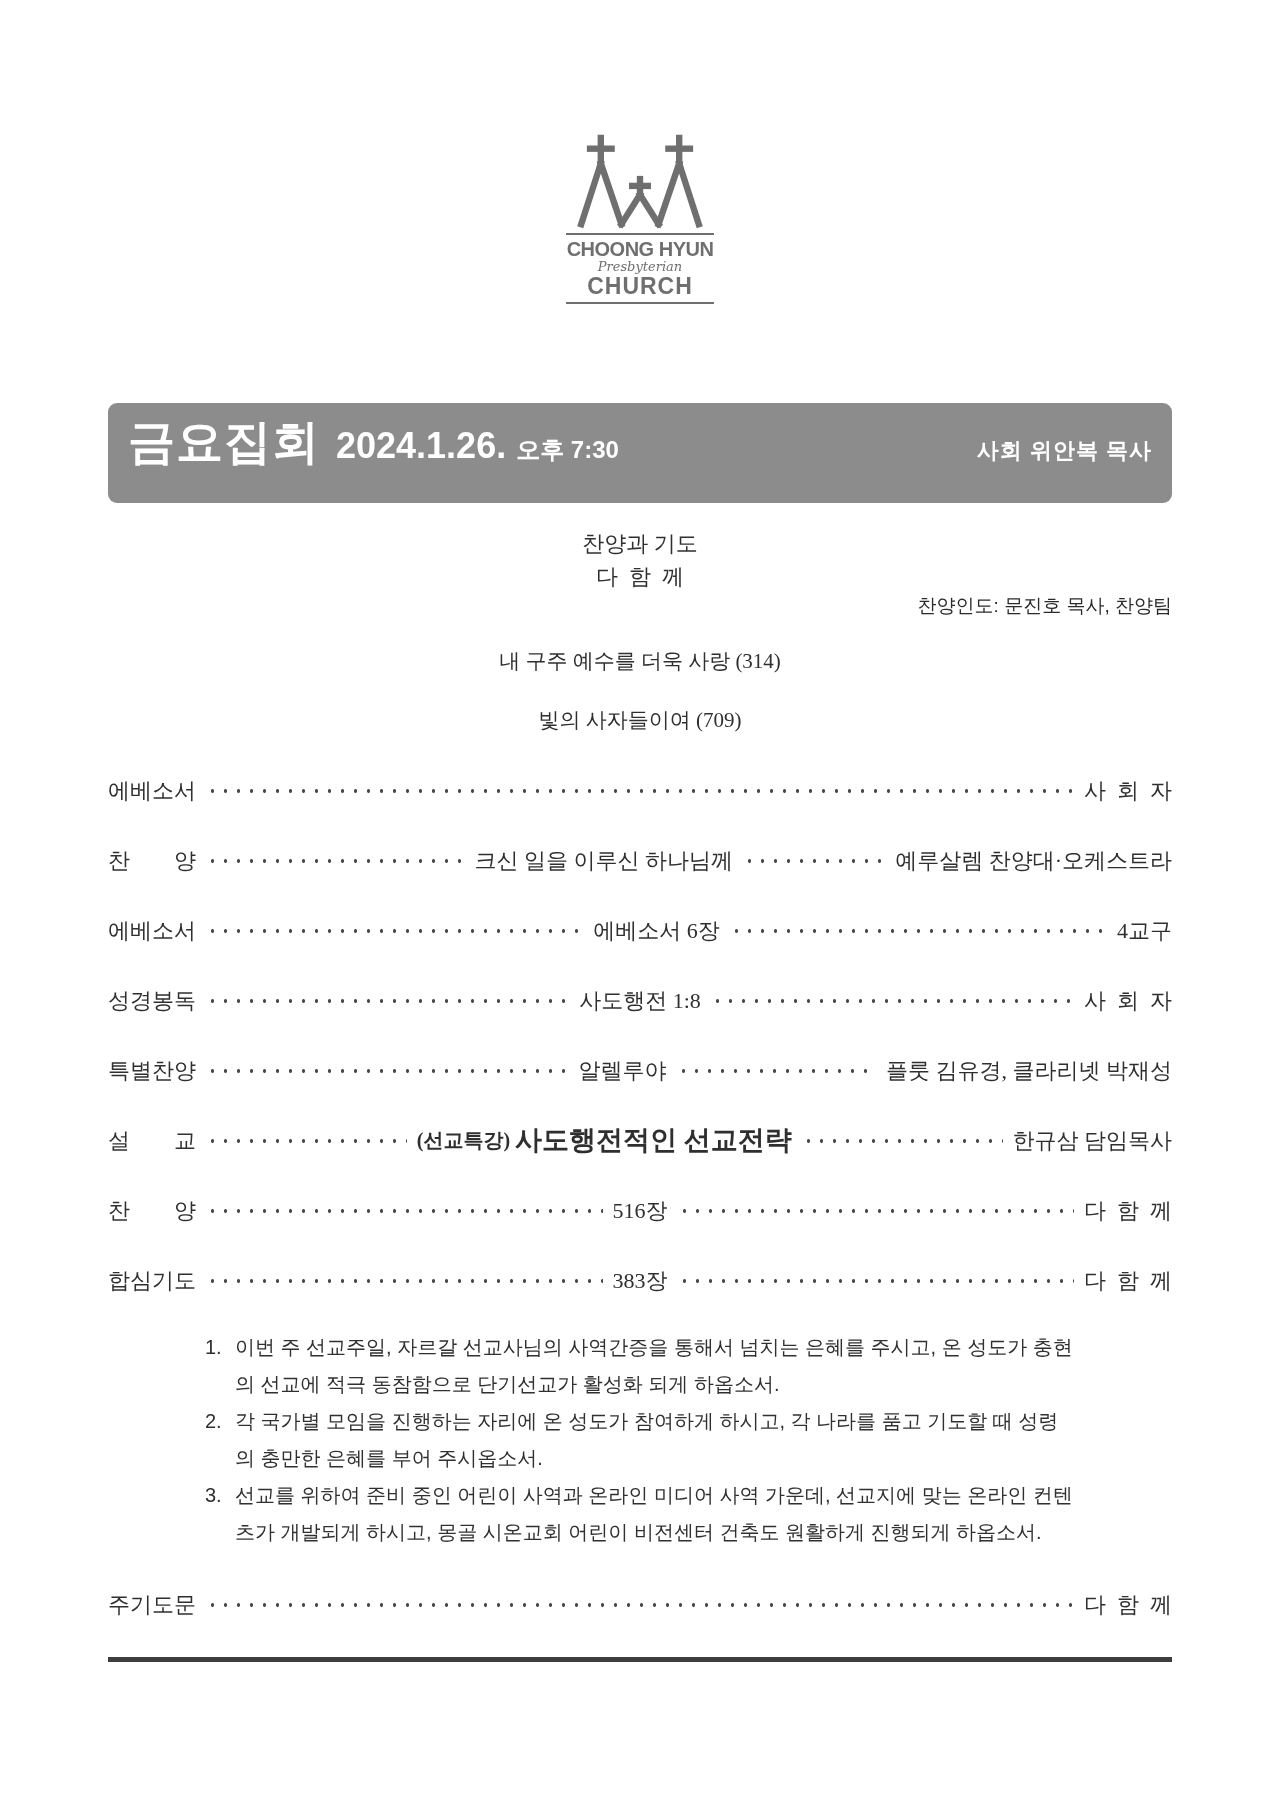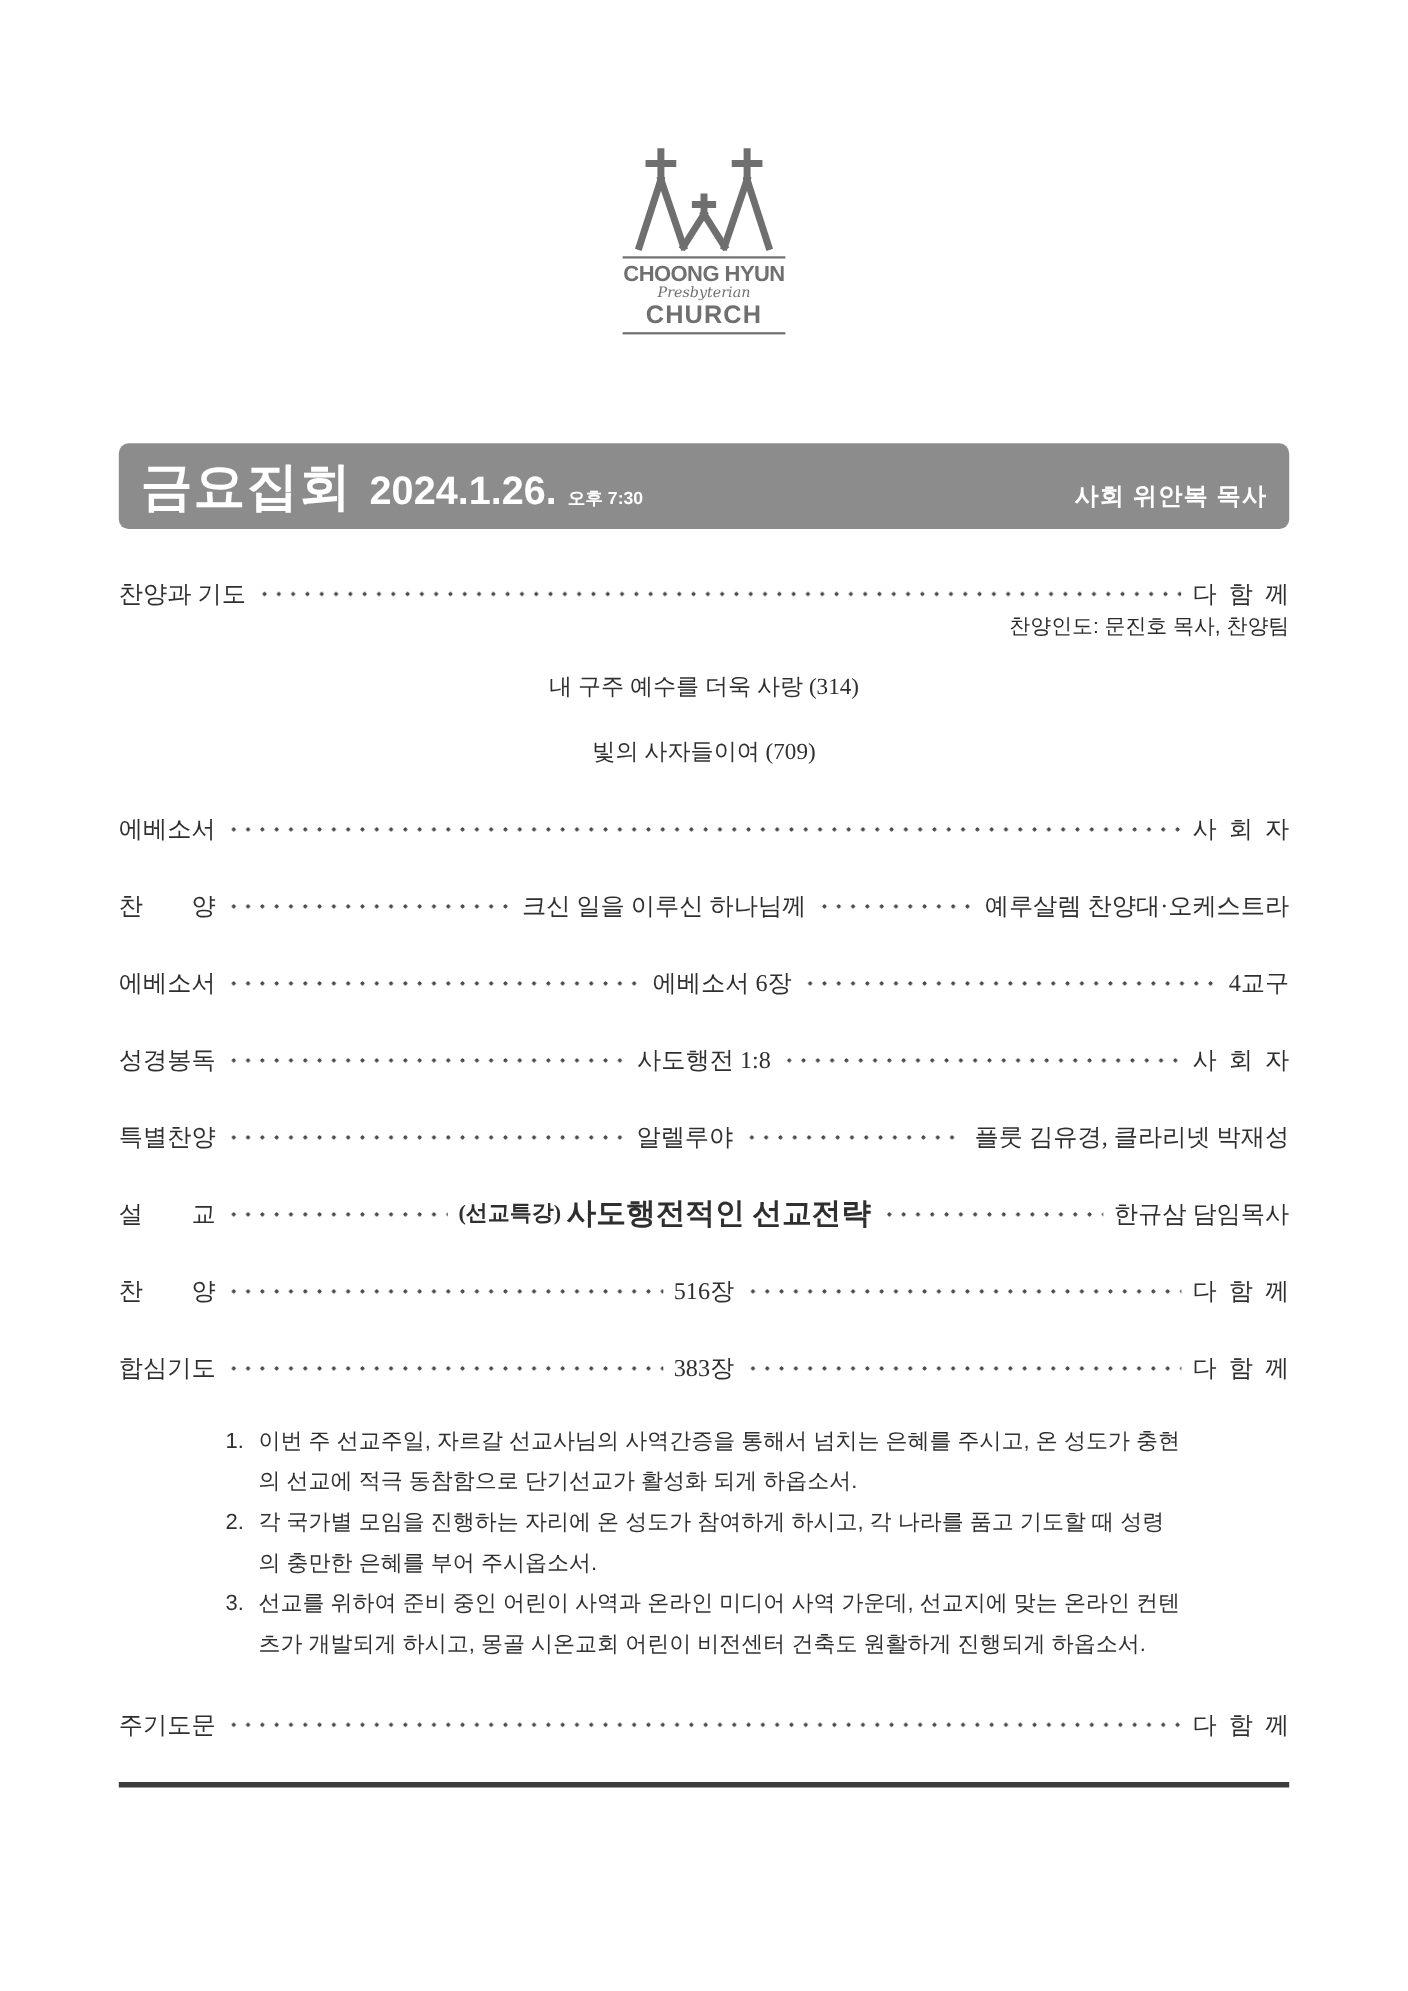--- a/index.html
+++ b/index.html
@@ -14,32 +14,32 @@
   }
   
   .logo{width:148px;margin:134px auto 0;text-align:center;color:var(--logo);}
   .logo svg{display:block;margin:0 auto;}
   .logo .rule{height:0;border-top:2px solid var(--logo);margin:3px 0;}
   .logo .l1{font-family:"Liberation Sans","DejaVu Sans",sans-serif;font-weight:bold;font-size:20px;letter-spacing:-0.5px;line-height:22px;margin-top:2px;}
   .logo .l2{font-family:"DejaVu Serif","Liberation Serif",serif;font-style:italic;font-size:13px;line-height:14px;}
   .logo .l3{font-family:"Liberation Sans","DejaVu Sans",sans-serif;font-weight:bold;font-size:23px;letter-spacing:1px;line-height:24px;margin-bottom:4px;}
   
   .bar{
-    margin:99px 108px 0;height:78px;background:var(--bar);border-radius:9px;
+    margin:99px 108px 0;height:100px;background:var(--bar);border-radius:9px;
     display:flex;align-items:baseline;padding:0 20px 14px;color:#ffffff;
     font-family:"Liberation Sans","DejaVu Sans",sans-serif;position:relative;
   }
   .bar .t{font-size:47px;font-weight:bold;letter-spacing:1px;line-height:78px;}
   .bar .d{font-size:36px;font-weight:bold;margin-left:16px;}
-  .bar .tm{font-size:16px;font-weight:bold;margin-left:10px;}
+  .bar .tm{font-size:24px;font-weight:bold;margin-left:10px;}
   .bar .r{margin-left:auto;font-size:22px;font-weight:bold;letter-spacing:1px;}
   
   .service{padding:0 108px;}
   .row{display:flex;align-items:center;margin-top:37px;font-size:22px;line-height:33px;white-space:pre;}
-  .row.first{margin-top:42px;}
+  .row.first{margin-top:24px;flex-direction:column;}
   .label{white-space:pre;}
   .leader{
     flex:1;height:6px;margin:0 10px;align-self:center;
     background-image:radial-gradient(circle,var(--dot) 1.6px,rgba(0,0,0,0) 2px);
     background-size:13px 6px;background-repeat:repeat-x;background-position:0 50%;
   }
   .leader.short{flex:0.55;}
   .center{white-space:pre;}
   .right{white-space:pre;}
   .sermon-prefix{font-weight:bold;font-size:20px;}

